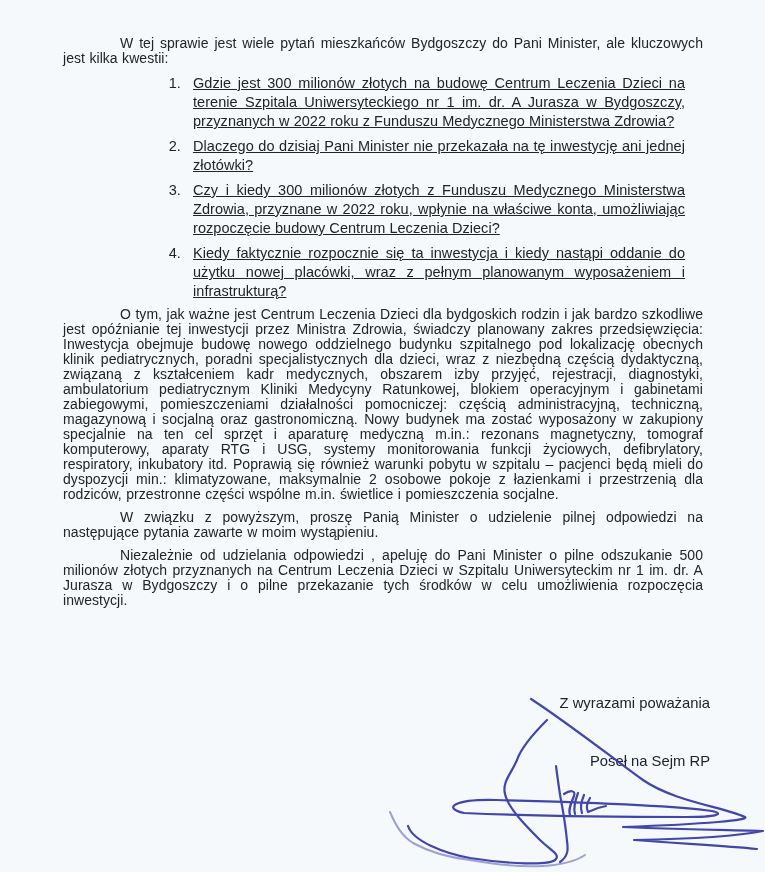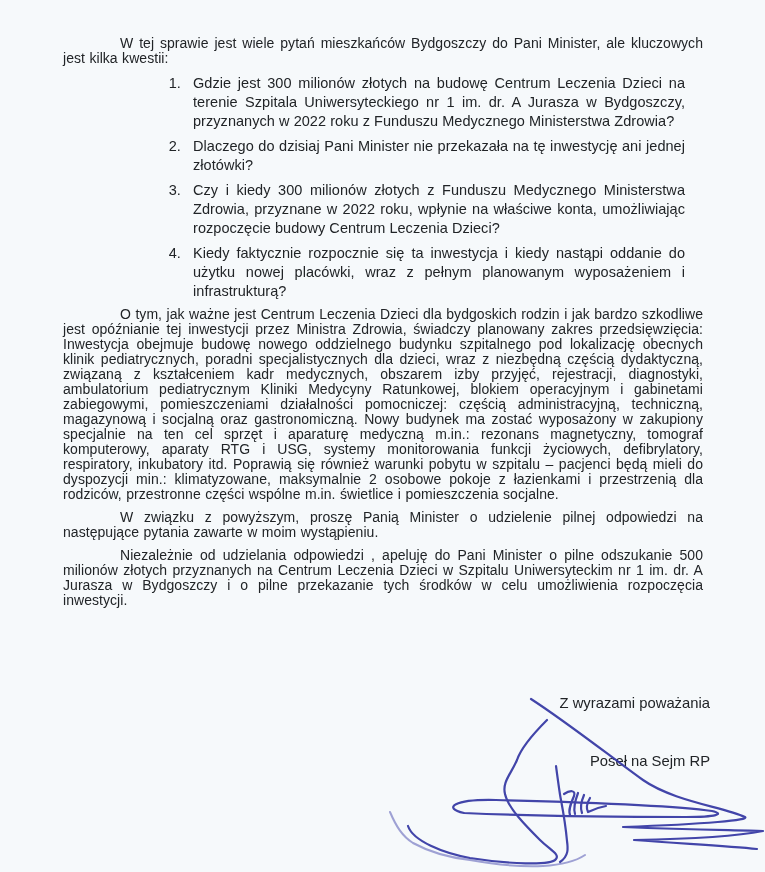--- a/index.html
+++ b/index.html
@@ -37,20 +37,21 @@
     padding: 0 18px 0 122px;
     list-style: decimal outside;
   }
   ol.questions li {
     margin: 0 0 6px 0;
     padding-left: 8px;
     font-size: 14.5px;
     line-height: 19px;
     text-align: justify;
     letter-spacing: 0.05px;
+    text-decoration: underline;
   }
   .closing {
     position: absolute;
     top: 693px;
     right: 55px;
     text-align: right;
     font-size: 14.8px;
     line-height: 20px;
   }
   .closing .valediction { margin: 0; }

